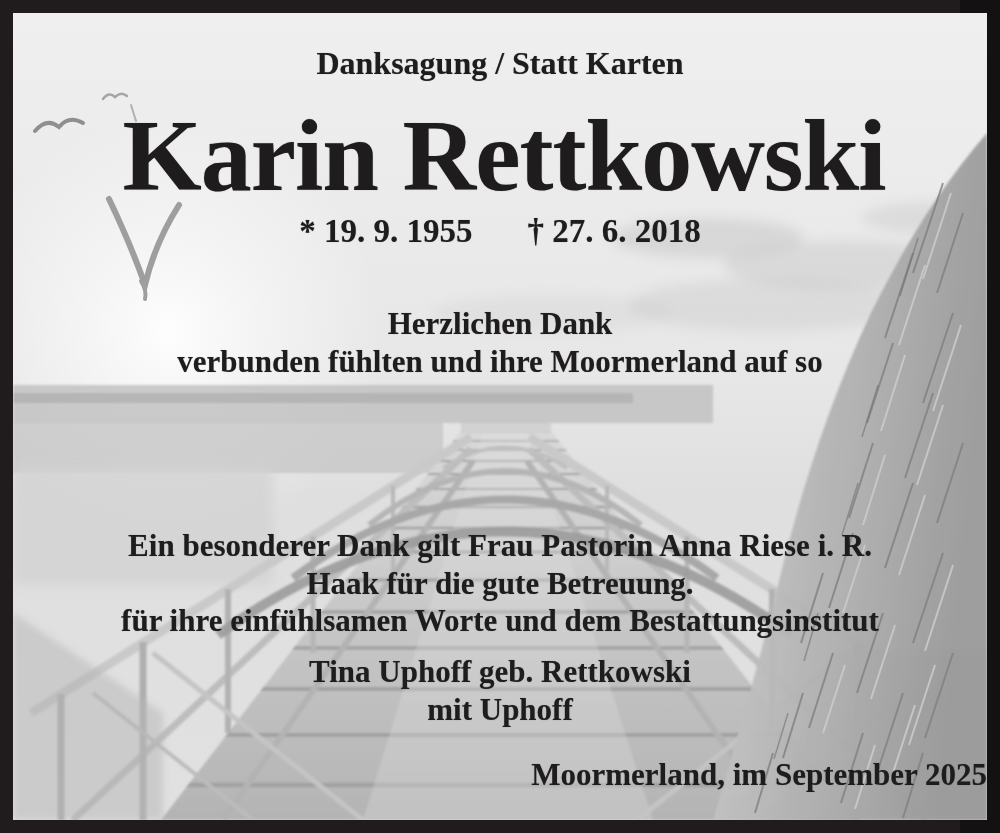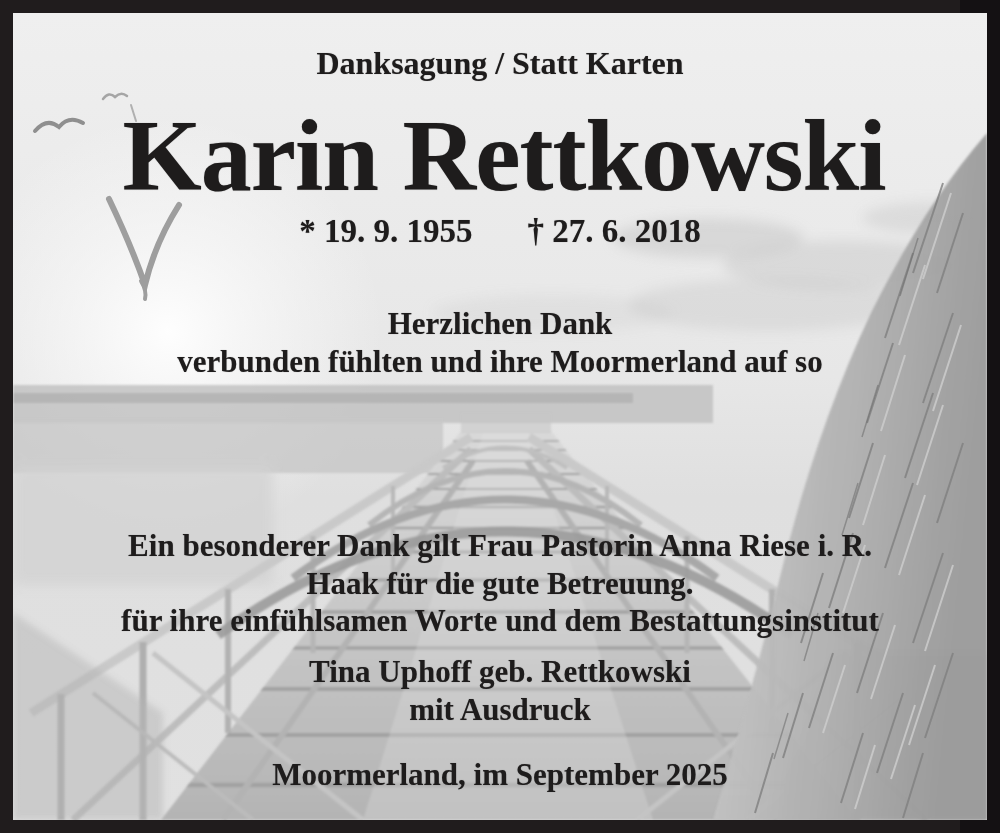--- a/index.html
+++ b/index.html
@@ -51,21 +51,21 @@
     white-space: nowrap;
   }
   .para {
     position: absolute; left: 0; width: 100%;
     font-size: 31px; line-height: 37.5px;
     white-space: nowrap;
   }
   .p1 { top: 292px; }
   .p2 { top: 478px; margin-top: 36px; }
   .p3 { top: 640px; }
-  .p4 { top: 743px; }
+  .p4 { top: 743px; text-align: right; }
 </style>
 </head>
 <body>
 
 <div class="frame">
   <div class="card">
 
     <svg class="bg" viewBox="0 0 974 807" preserveAspectRatio="none" aria-hidden="true">
       <defs>
         <linearGradient id="sky" x1="0" y1="0" x2="0" y2="1">
@@ -217,20 +217,20 @@
       </div>
 
       <div class="para p2">
         <div>Ein besonderer Dank gilt Frau Pastorin Anna Riese i. R.</div>
         <div>Haak für die gute Betreuung.</div>
         <div>für ihre einfühlsamen Worte und dem Bestattungsinstitut</div>
       </div>
 
       <div class="para p3">
         <div>Tina Uphoff geb. Rettkowski</div>
-        <div>mit Ausdruck</div>
+        <div>mit Uphoff</div>
       </div>
 
       <div class="para p4">Moormerland, im September 2025</div>
     </div>
 
   </div>
 </div>
 
 </body></html>

